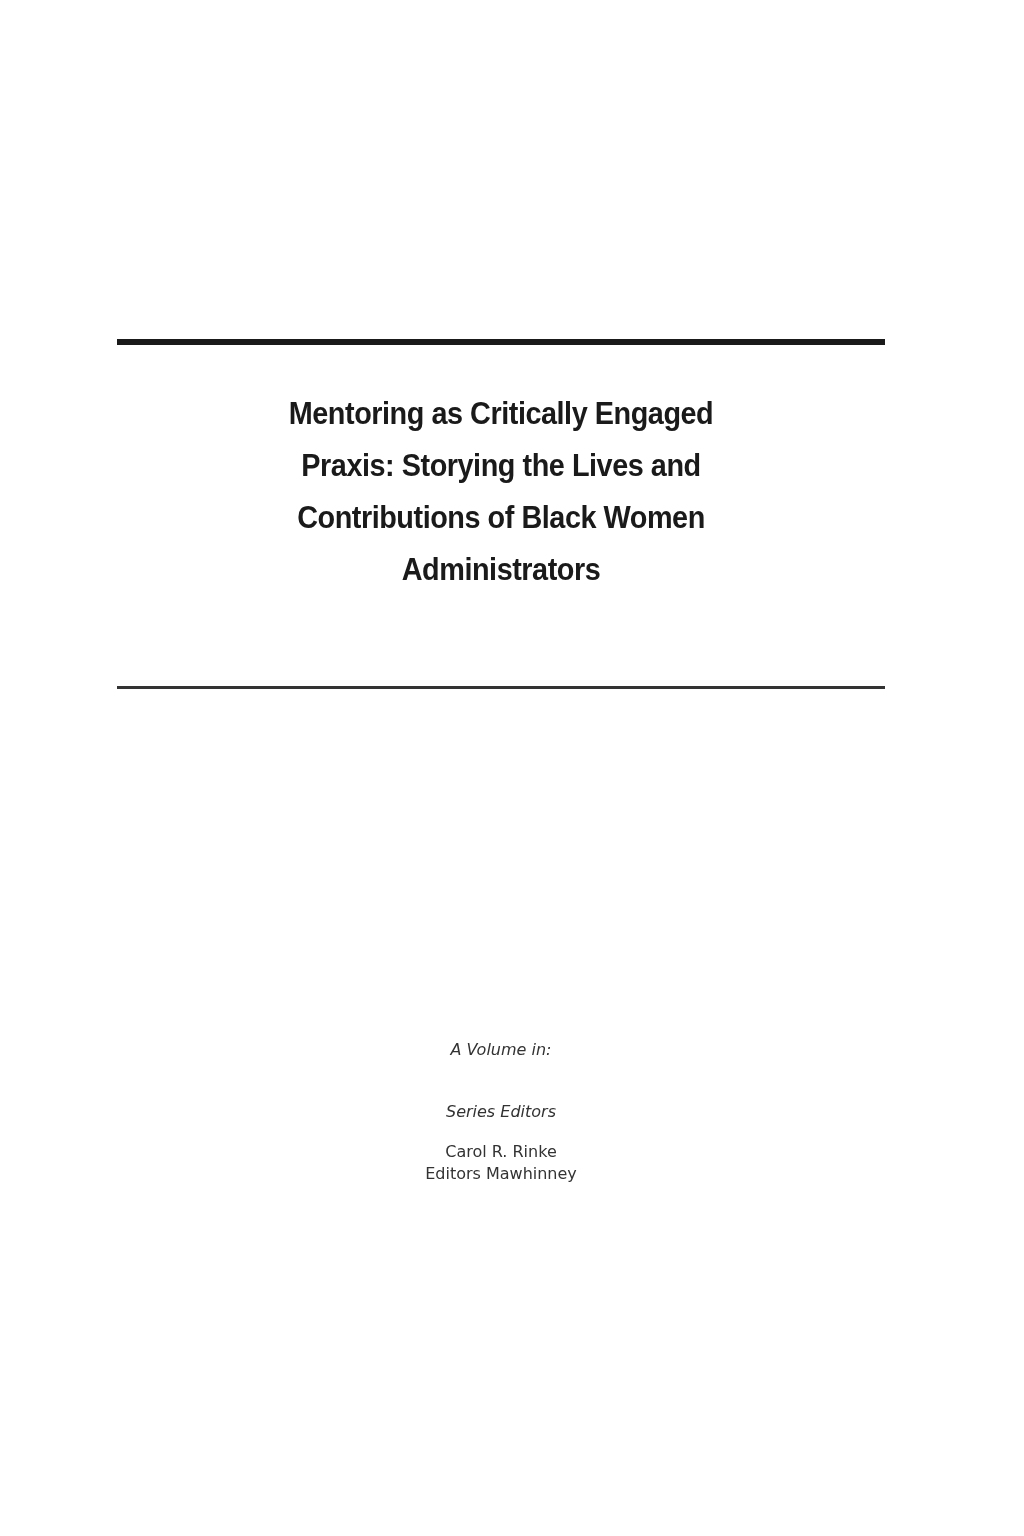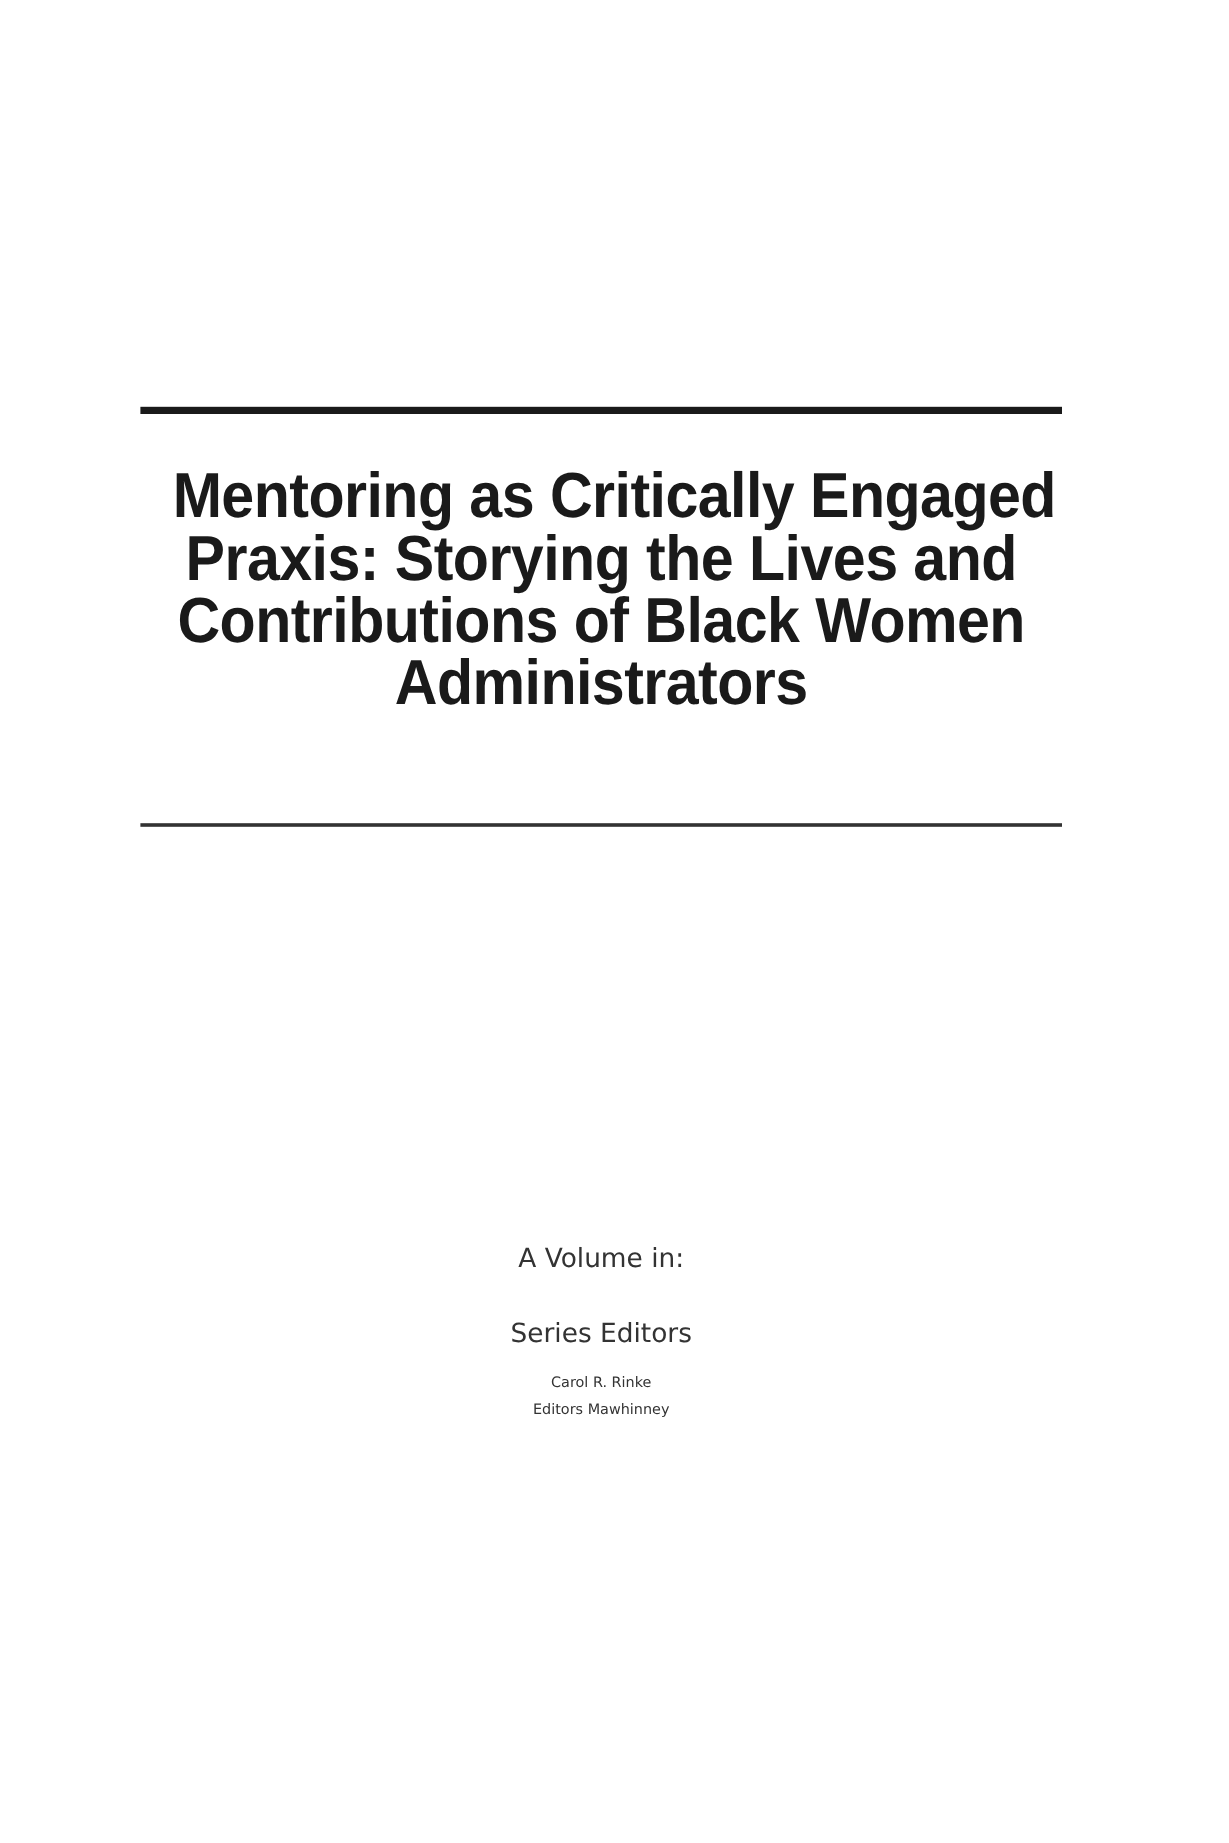--- a/index.html
+++ b/index.html
@@ -32,55 +32,56 @@
       background: #333333;
     }
     .title {
       position: absolute;
       left: 117px;
       top: 388px;
       width: 768px;
       text-align: center;
       font-family: "Liberation Sans", "DejaVu Sans", sans-serif;
       font-weight: bold;
-      font-size: 53px;
+      font-size: 31px;
       line-height: 52px;
       letter-spacing: -0.5px;
       color: #1a1a1a;
     }
     .title-line {
       display: block;
       transform: scaleX(0.93);
       transform-origin: center;
       white-space: nowrap;
     }
     .series-block {
       position: absolute;
       left: 117px;
       top: 1038px;
       width: 768px;
       text-align: center;
       color: #333333;
       font-family: "DejaVu Sans", "Liberation Sans", sans-serif;
     }
     .italic {
-      font-size: 22px;
+      font-style: italic;
+      font-size: 16px;
       line-height: 24px;
       display: block;
       white-space: nowrap;
     }
     .editors-label {
       margin-top: 38px;
     }
     .editors {
       margin-top: 17px;
     }
     .editor {
       display: block;
-      font-size: 12px;
+      font-size: 16px;
       line-height: 22px;
       white-space: nowrap;
     }
   </style>
 </head>
 <body>
 
 <div class="rule-top"></div>
 
 <h1 class="title" style="margin:0;">

